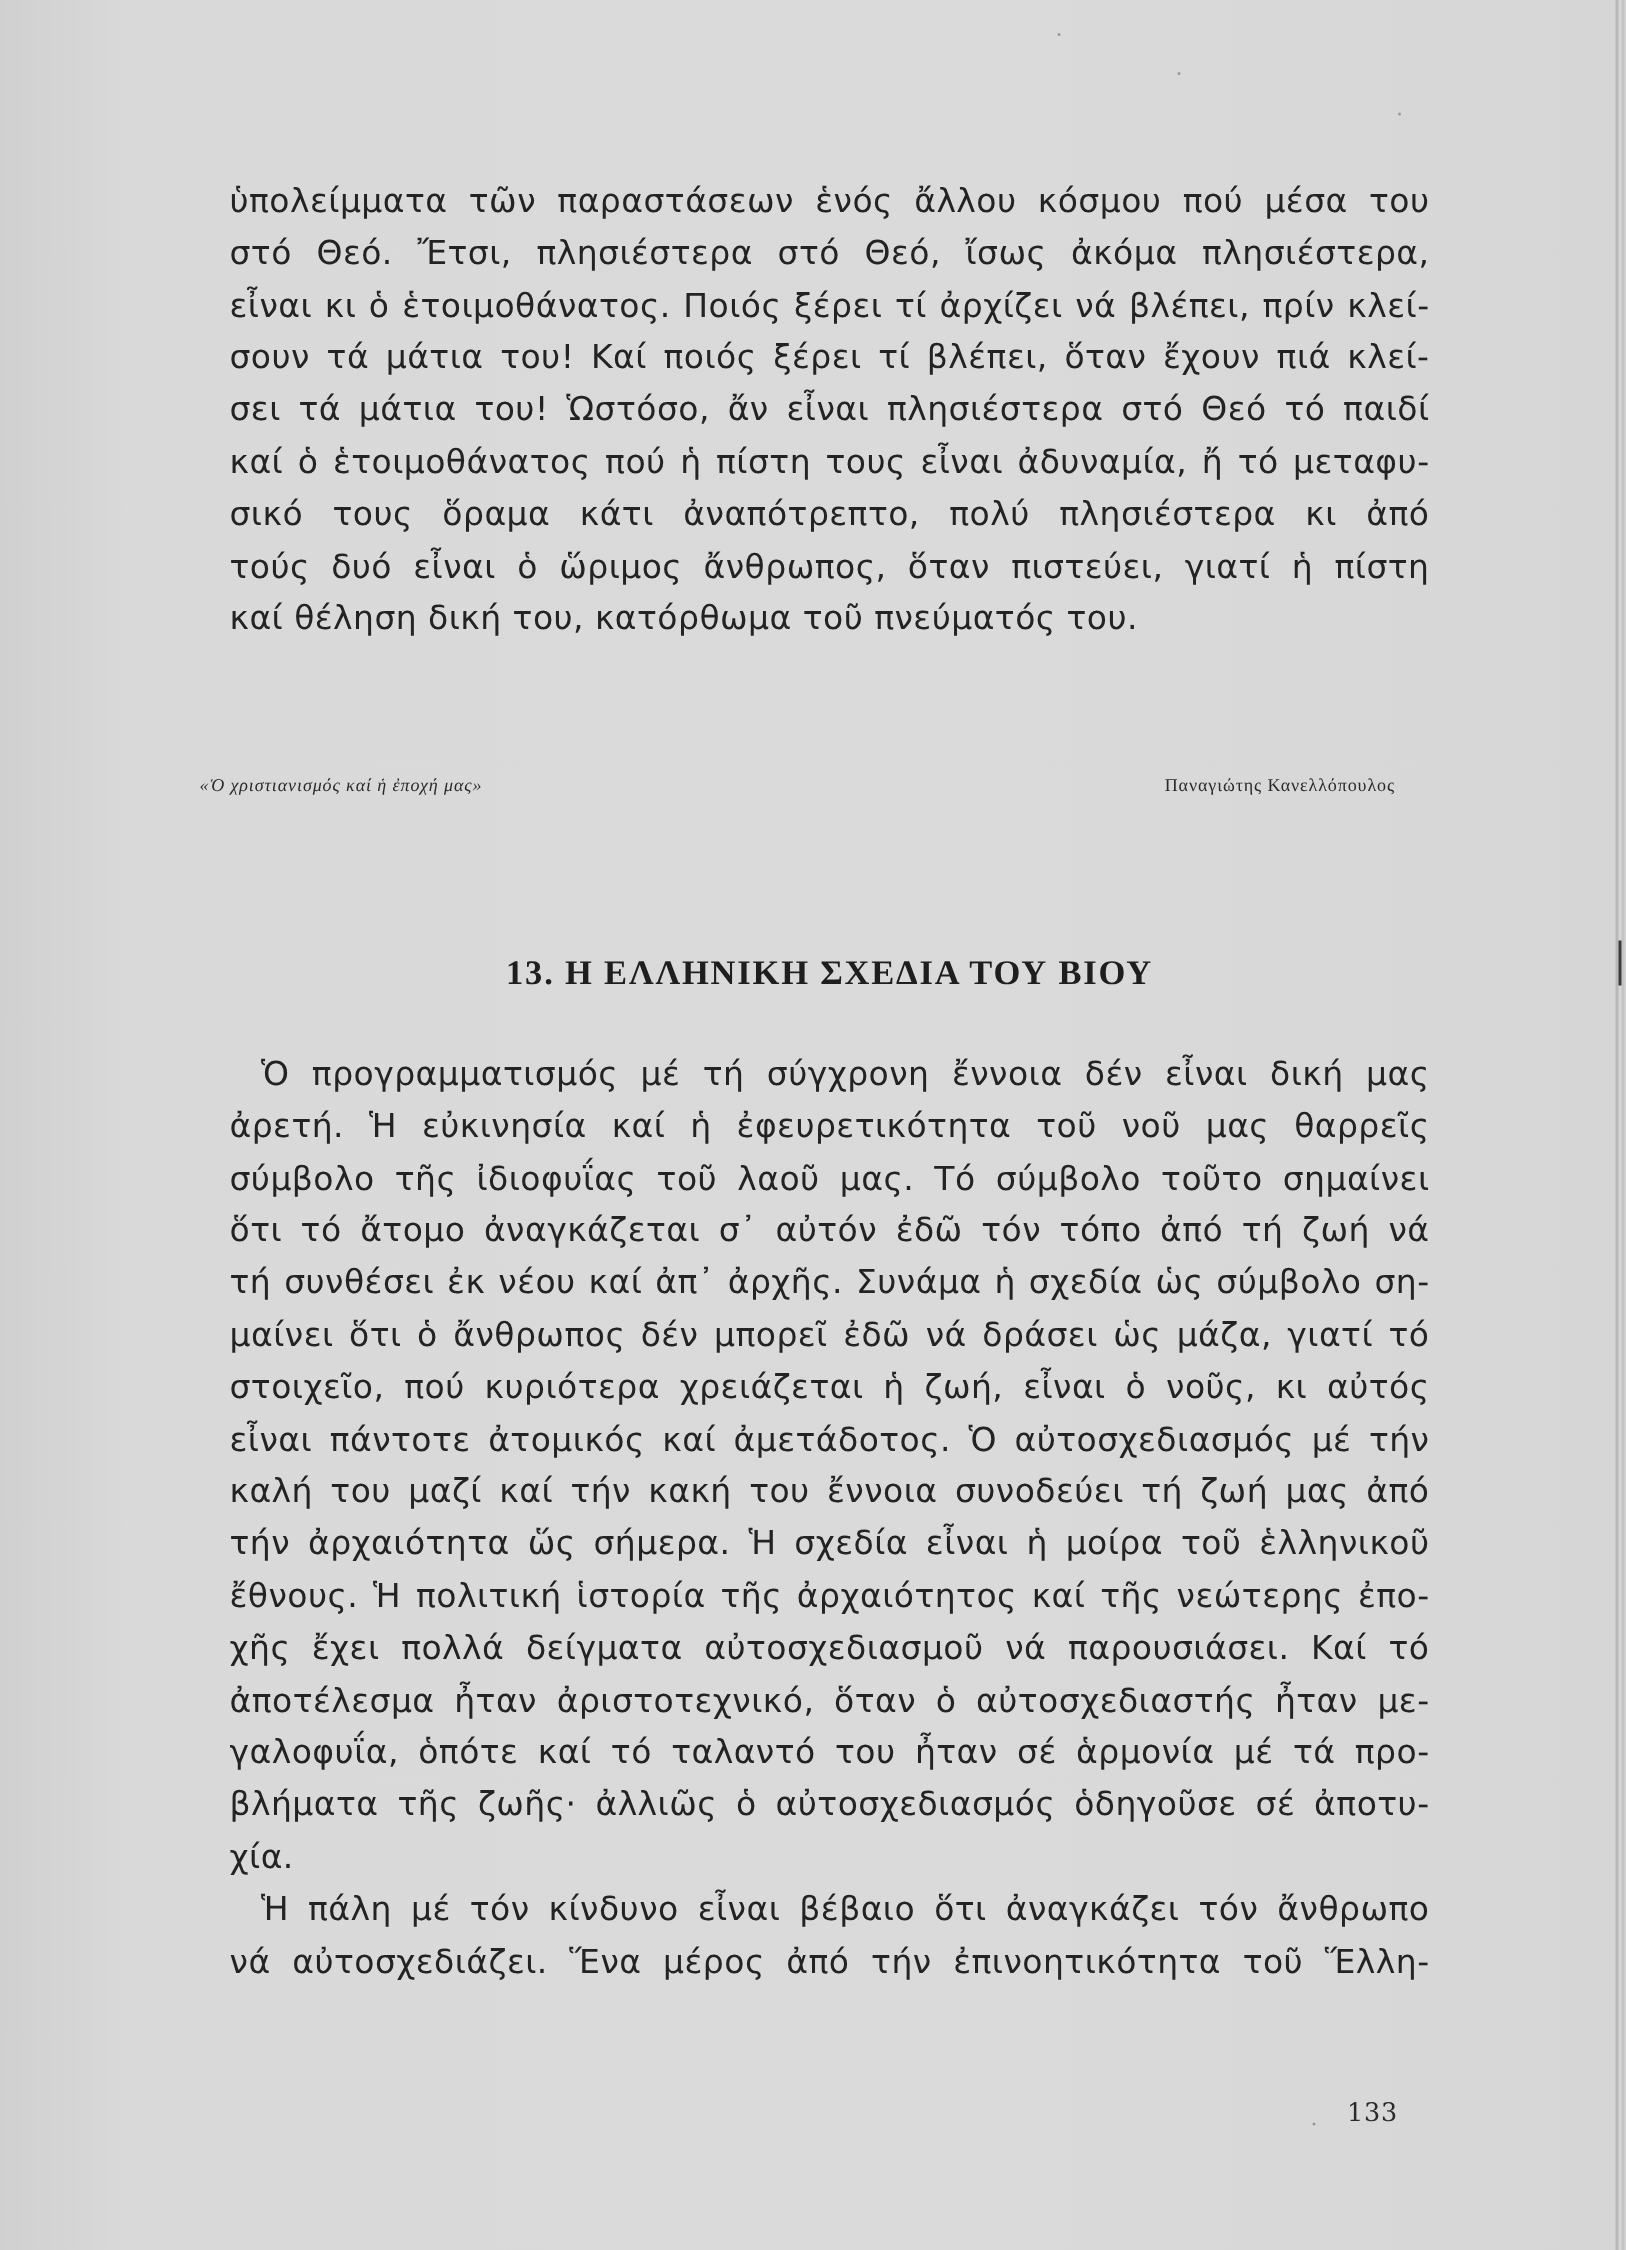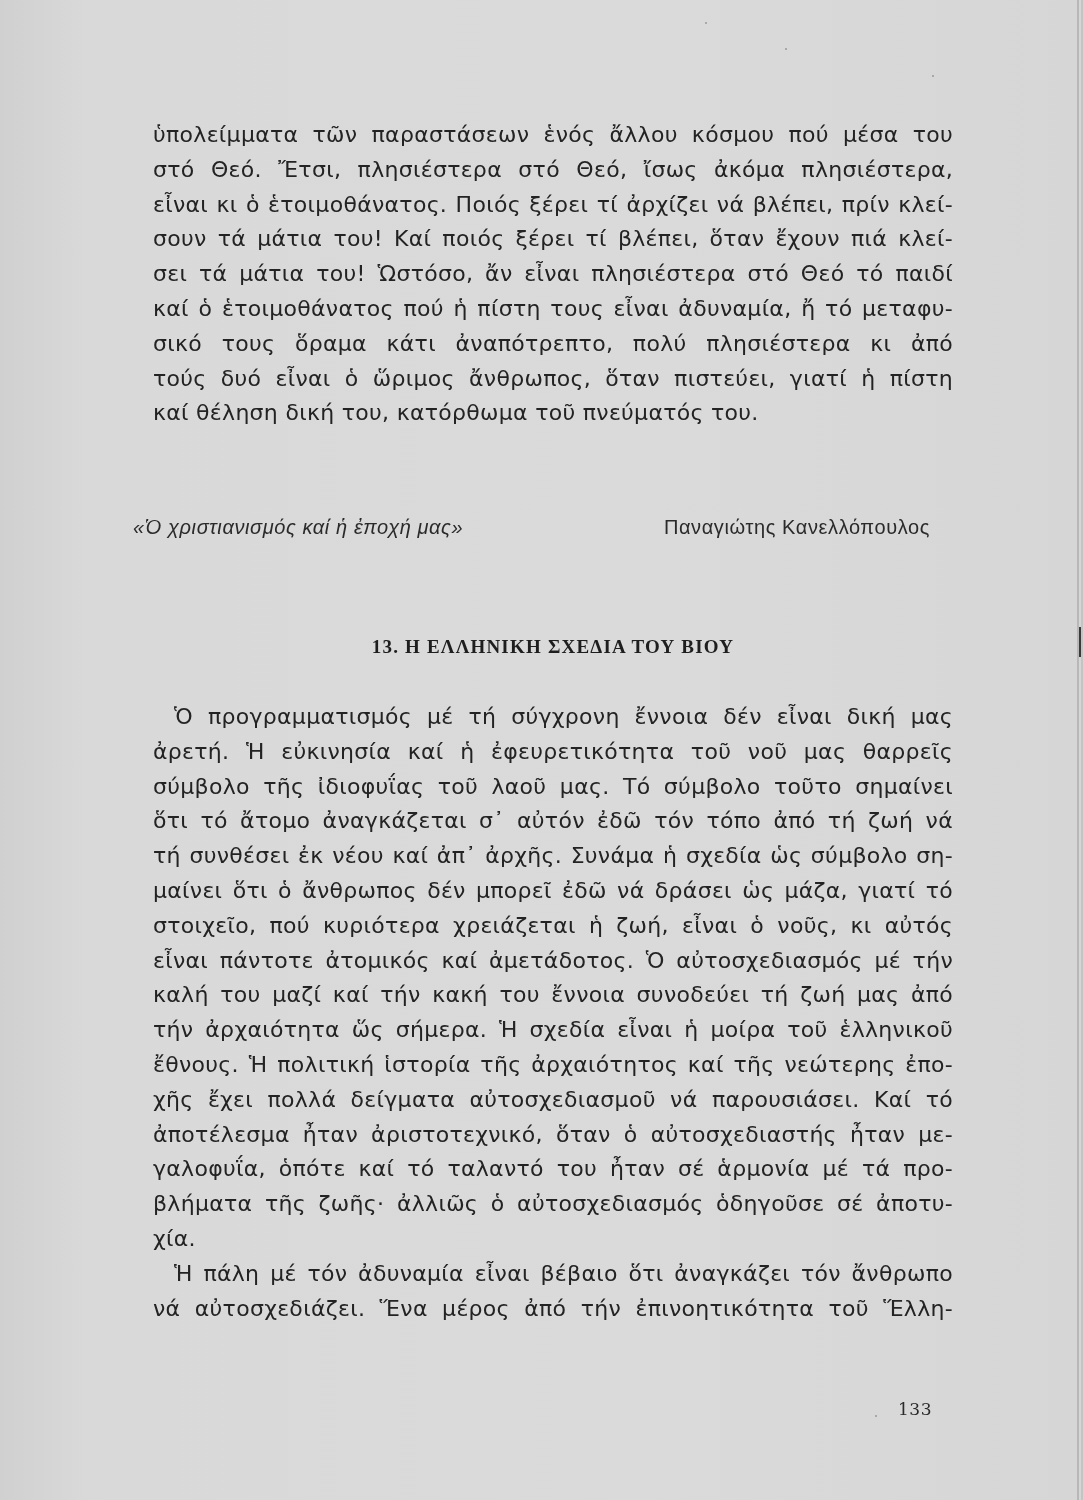--- a/index.html
+++ b/index.html
@@ -66,37 +66,37 @@
       padding-left: 21px;
     }
     .block-top { top: 118px; }
     .source-row {
       position: absolute;
       top: 516px;
       left: 133px;
       width: 797px;
       display: flex;
       justify-content: space-between;
-      font-family: Liberation Sans, sans-serif;
-      font-size: 20px;
+      font-family: Liberation Serif, serif;
+      font-size: 12px;
       color: #2a2a2a;
       letter-spacing: 0.6px;
     }
     .source-title {
       font-style: italic;
     }
     .chapter-heading {
       position: absolute;
       top: 636px;
       left: 0;
       width: 1084px;
       text-align: center;
       font-family: "Liberation Serif", serif;
       font-weight: bold;
-      font-size: 19px;
+      font-size: 23px;
       letter-spacing: 1.2px;
       color: #1e1e1e;
       padding-left: 22px;
       box-sizing: border-box;
     }
     .block-body { top: 700px; }
     .page-number {
       position: absolute;
       top: 1399px;
       left: 898px;
@@ -155,18 +155,18 @@
     <span class="line">στοιχεῖο, πού κυριότερα χρειάζεται ἡ ζωή, εἶναι ὁ νοῦς, κι αὐτός</span>
     <span class="line">εἶναι πάντοτε ἀτομικός καί ἀμετάδοτος. Ὁ αὐτοσχεδιασμός μέ τήν</span>
     <span class="line">καλή του μαζί καί τήν κακή του ἔννοια συνοδεύει τή ζωή μας ἀπό</span>
     <span class="line">τήν ἀρχαιότητα ὥς σήμερα. Ἡ σχεδία εἶναι ἡ μοίρα τοῦ ἑλληνικοῦ</span>
     <span class="line">ἔθνους. Ἡ πολιτική ἱστορία τῆς ἀρχαιότητος καί τῆς νεώτερης ἐπο-</span>
     <span class="line">χῆς ἔχει πολλά δείγματα αὐτοσχεδιασμοῦ νά παρουσιάσει. Καί τό</span>
     <span class="line">ἀποτέλεσμα ἦταν ἀριστοτεχνικό, ὅταν ὁ αὐτοσχεδιαστής ἦταν με-</span>
     <span class="line">γαλοφυΐα, ὁπότε καί τό ταλαντό του ἦταν σέ ἁρμονία μέ τά προ-</span>
     <span class="line">βλήματα τῆς ζωῆς· ἀλλιῶς ὁ αὐτοσχεδιασμός ὁδηγοῦσε σέ ἀποτυ-</span>
     <span class="line last">χία.</span>
-    <span class="line indent">Ἡ πάλη μέ τόν ἀδυναμία εἶναι βέβαιο ὅτι ἀναγκάζει τόν ἄνθρωπο</span>
+    <span class="line indent">Ἡ πάλη μέ τόν κίνδυνο εἶναι βέβαιο ὅτι ἀναγκάζει τόν ἄνθρωπο</span>
     <span class="line">νά αὐτοσχεδιάζει. Ἕνα μέρος ἀπό τήν ἐπινοητικότητα τοῦ Ἕλλη-</span>
   </div>
 
   <div class="page-number">133</div>
 </div>
 
 </body></html>

